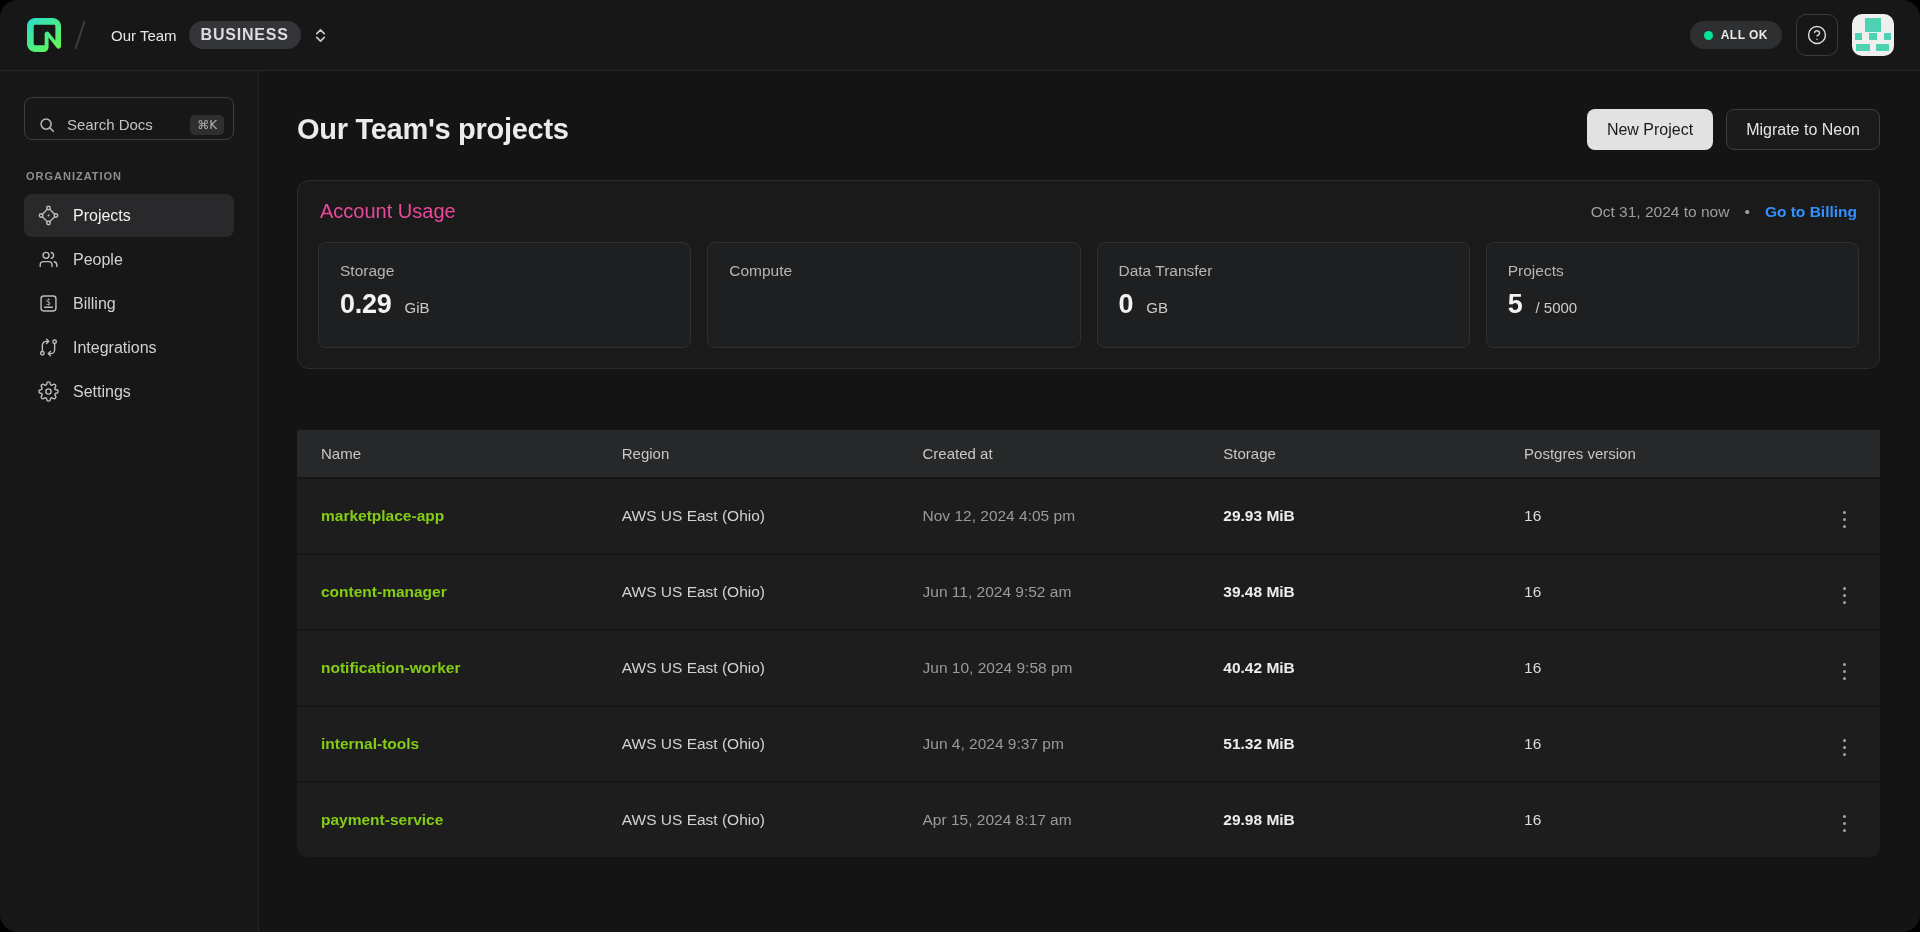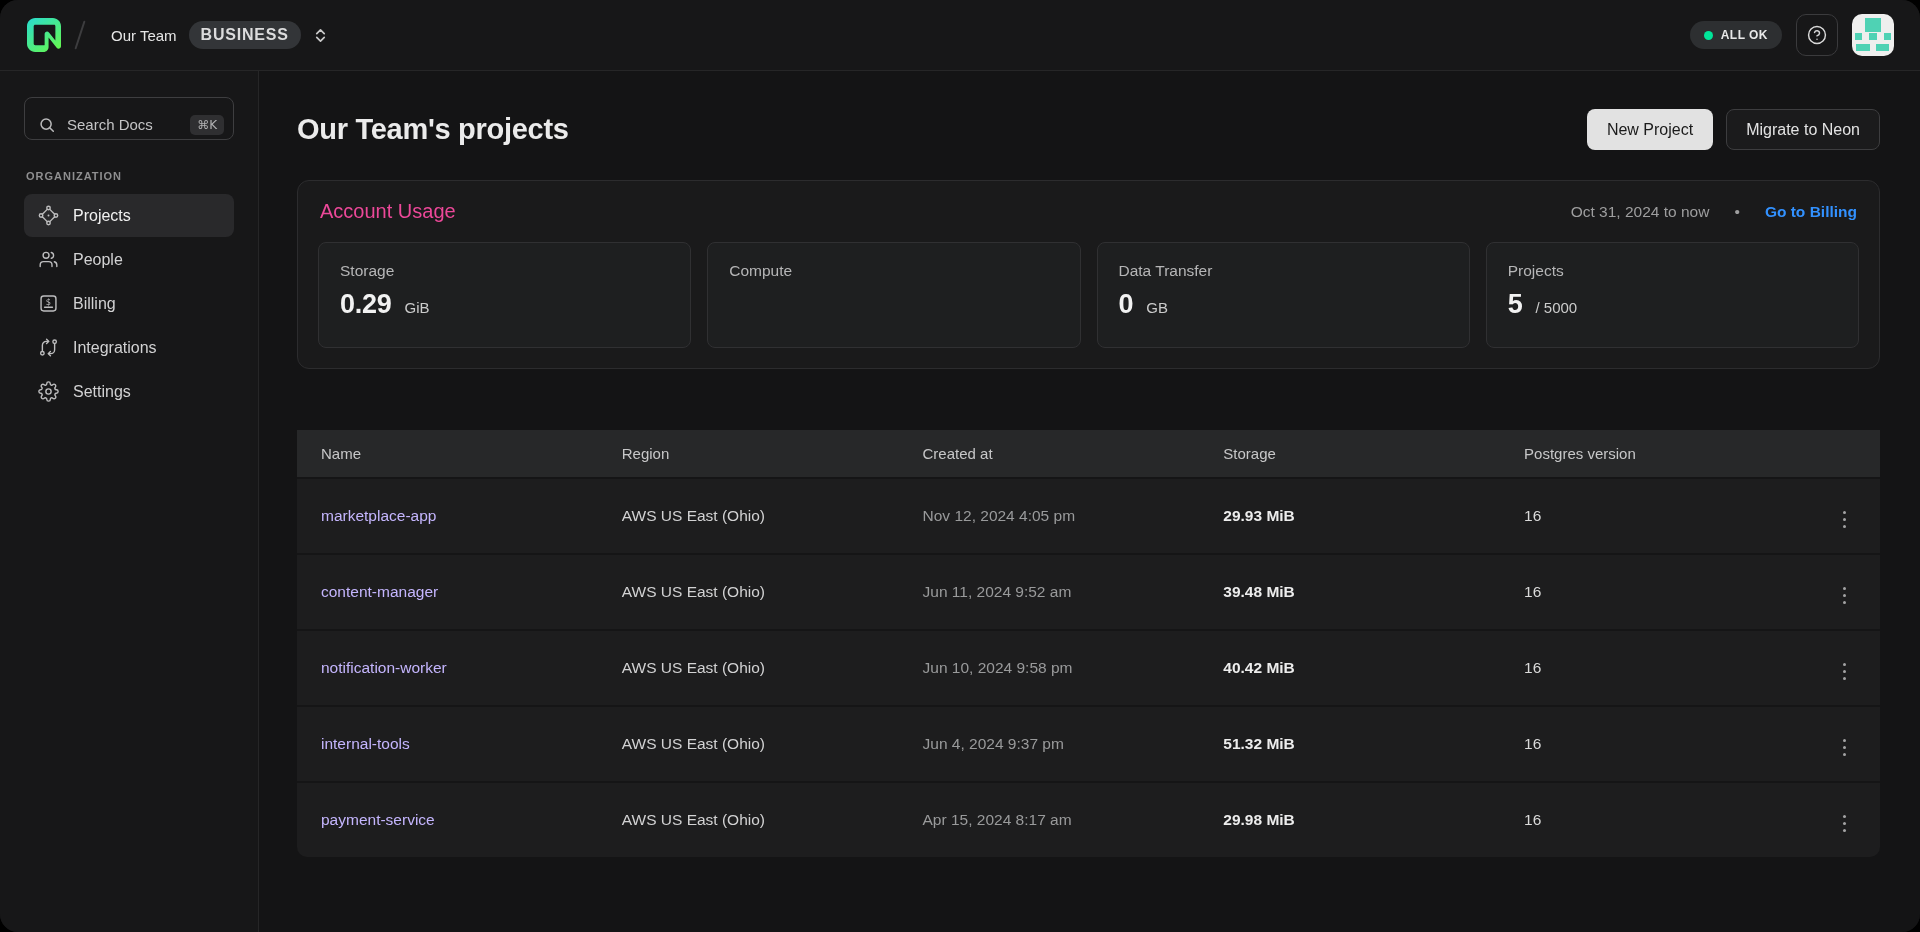--- a/index.html
+++ b/index.html
@@ -59,38 +59,38 @@
   .title-actions { display:flex; gap:13px; }
   .btn { height:41px; padding:0 19px; border-radius:8px; font-size:16px; font-weight:500; cursor:pointer;
          display:flex; align-items:center; border:1px solid transparent; font-family:inherit; }
   .btn-primary { background:#e2e2e2; color:#1b1b1b; }
   .btn-secondary { background:#1b1b1c; color:#e3e3e3; border-color:#3d3d3f; }
 
   
   .usage-card { margin-top:30px; background:#1a1a1b; border:1px solid #2c2c2e; border-radius:12px; padding:19px 20px 20px; }
   .usage-head { display:flex; align-items:center; justify-content:space-between; padding:0 2px; }
   .usage-title { font-size:20px; font-weight:400; color:#ec4899; }
-  .usage-period { font-size:15.5px; color:#9e9e9f; display:flex; align-items:center; gap:25px; }
+  .usage-period { font-size:15.5px; color:#9e9e9f; display:flex; align-items:center; gap:15px; }
   .billing-link { color:#3291ff; font-weight:700; text-decoration:none; cursor:pointer; }
   .stats-row { display:flex; gap:16px; margin-top:19px; }
   .stat-card { flex:1; background:#1e1f20; border:1px solid #303032; border-radius:8px; padding:19px 21px 27px; }
   .stat-label { font-size:15.5px; color:#b6b6b7; }
   .stat-value-row { margin-top:9px; display:flex; align-items:baseline; gap:13px; }
   .stat-value { font-size:27px; font-weight:700; color:#f2f2f2; letter-spacing:-.01em; }
   .stat-unit { font-size:15px; color:#cccccc; }
 
   
   .table-wrap { margin-top:26px; border-radius:10px; overflow:hidden; }
   table { width:100%; border-collapse:collapse; table-layout:fixed;margin-top:35px; }
   thead th { background:#272829; color:#c7c7c8; font-size:15px; font-weight:500; text-align:left;
              padding:15px 24px; }
   tbody td { background:#1d1d1e; padding:21px 24px; font-size:15.5px; border-top:2px solid #151516; }
   col.c-name,col.c-region,col.c-created,col.c-storage { width:19%; }
   col.c-pg { width:19%; } col.c-menu { width:5%; }
-  td.cell-name { font-weight:400; color:#c4b5fd; }
+  td.cell-name { font-weight:700; color:#84cc16; }
   td.cell-region { color:#d2d2d3; }
   td.cell-created { color:#999a9b; }
   td.cell-storage { font-weight:700; color:#ededed; }
   td.cell-pg { color:#dadada; }
   td.cell-menu { text-align:right; padding-right:30px; }
   .kebab { display:inline-flex; flex-direction:column; gap:3.5px; cursor:pointer; padding:4px; }
   .kebab .dot { width:3.5px; height:3.5px; border-radius:50%; background:#a3a3a4; }
   tbody tr { cursor:pointer; }
 </style>
 </head>

